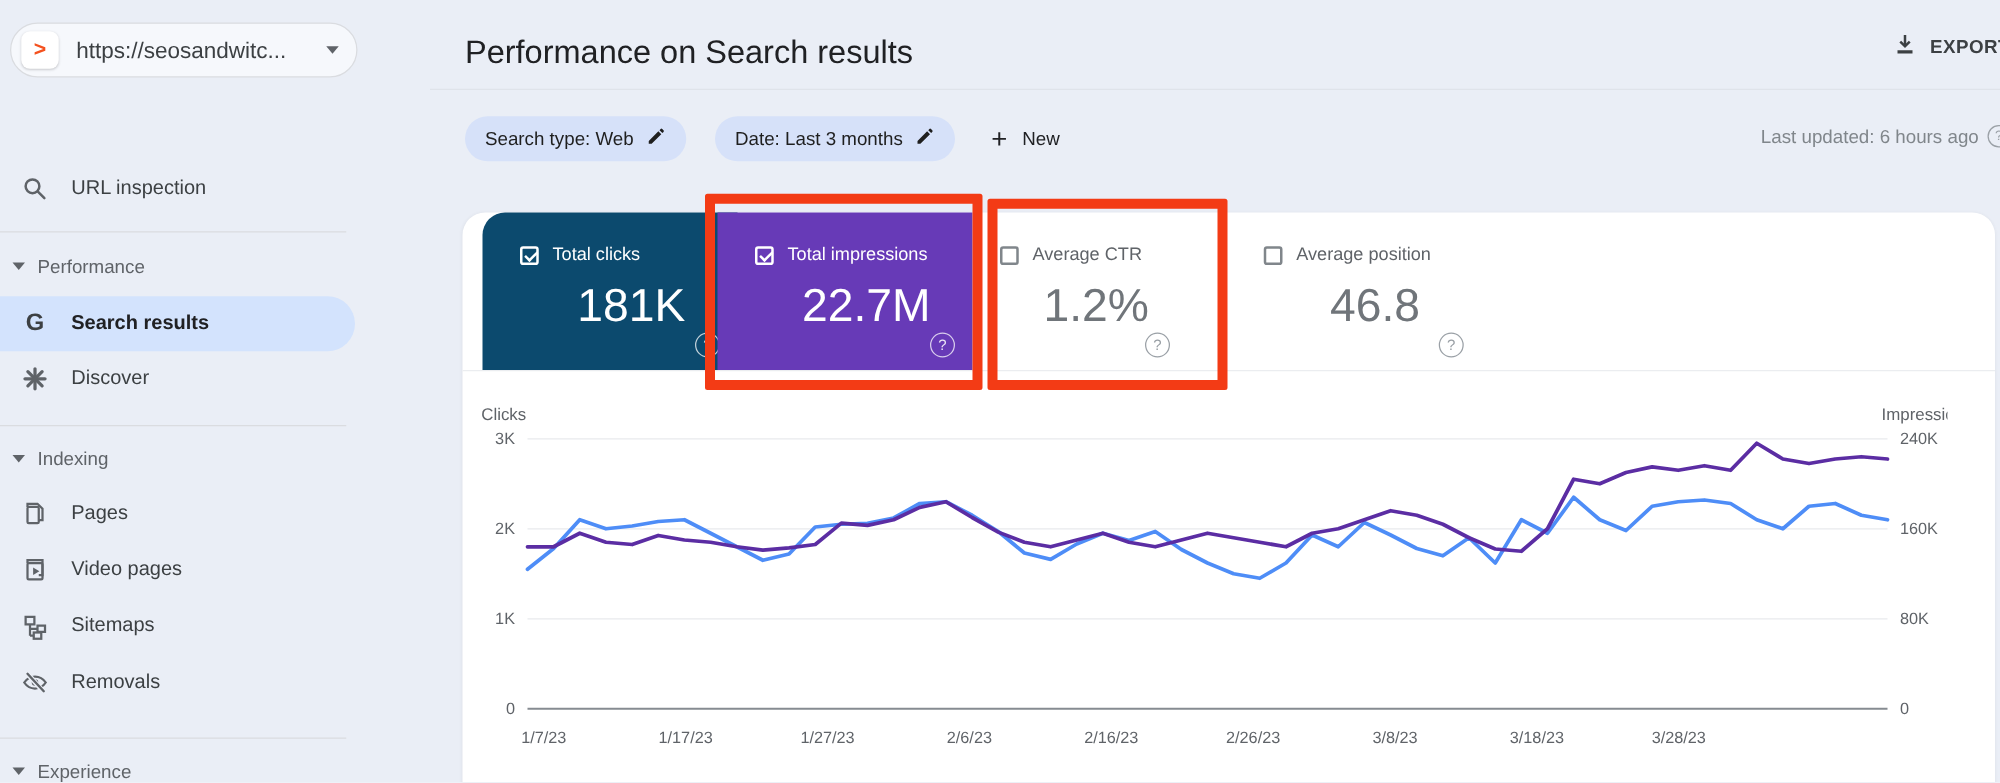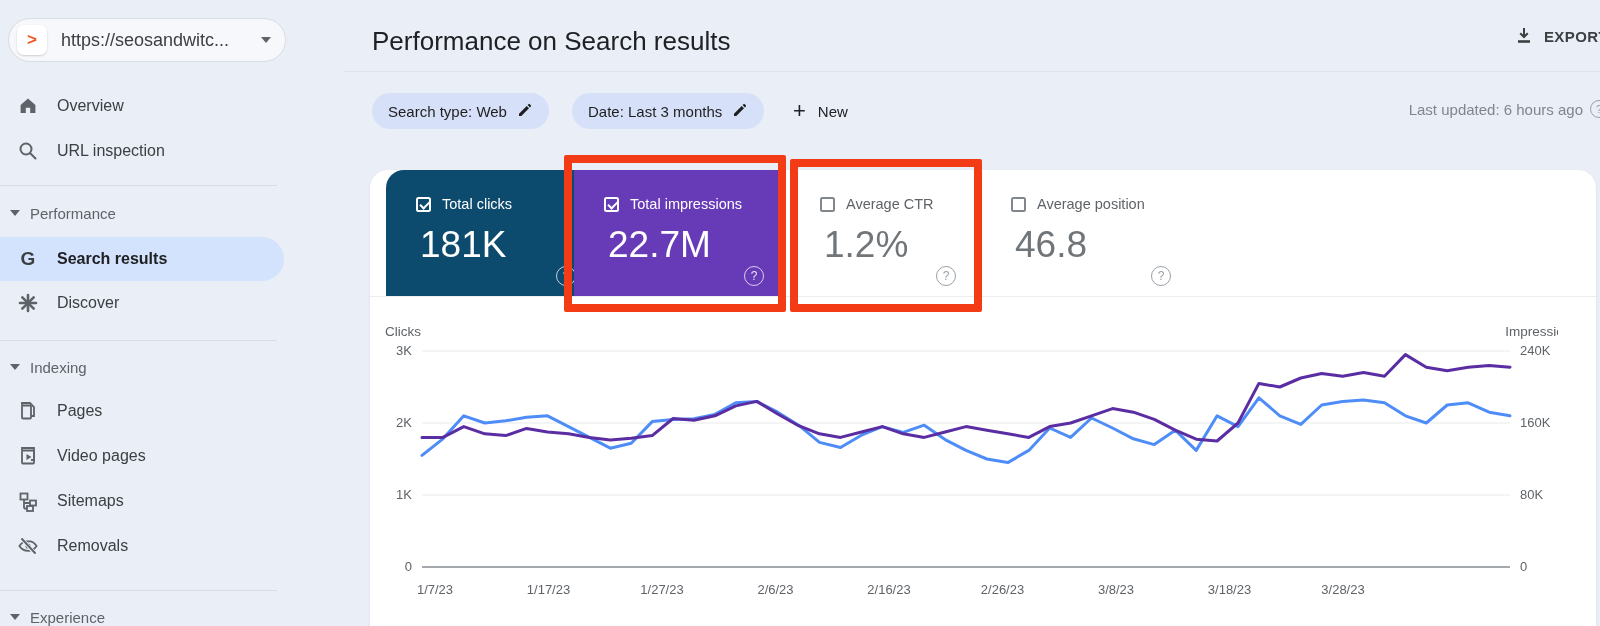--- a/index.html
+++ b/index.html
@@ -45,21 +45,21 @@
     font-size:15px;color:#80868b;}
   .help-ring{width:18px;height:18px;border:1.5px solid #9aa0a6;border-radius:50%;color:#9aa0a6;
     font-size:11px;display:flex;align-items:center;justify-content:center;flex:none;}
   
   .main-card{position:absolute;left:370px;top:170px;width:1226px;height:456px;background:#fff;
     border-radius:18px 18px 0 0;box-shadow:0 1px 3px rgba(60,64,67,.08);}
   .tiles-divider{position:absolute;left:0;top:126px;width:1226px;height:1px;background:#ebedf0;}
   .tile{position:absolute;top:0;height:126px;padding:26px 0 0 30px;cursor:pointer;}
   .tile .row{display:flex;align-items:center;gap:11px;}
   .tile .t-label{font-size:14.5px;color:#5f6368;}
-  .tile .t-value{margin-top:12px;margin-left:4px;font-size:37px;color:#70757a;}
+  .tile .t-value{margin-top:12px;margin-left:4px;font-size:37px;color:#70757a;text-align:center;}
   .tile.colored .t-label{color:#fff;}
   .tile.colored .t-value{color:#fff;}
   .cb{width:15px;height:15px;border:2px solid #80868b;border-radius:2.5px;position:relative;flex:none;}
   .tile.colored .cb{border-color:#fff;}
   .cb.checked::after{content:"";position:absolute;left:2px;top:2.5px;width:8px;height:4px;
     border-left:2.5px solid #fff;border-bottom:2.5px solid #fff;transform:rotate(-45deg);}
   .tile-help{position:absolute;right:14px;bottom:10px;width:20px;height:20px;border-radius:50%;
     border:1.5px solid #9aa0a6;color:#9aa0a6;font-size:12px;display:flex;align-items:center;
     justify-content:center;cursor:pointer;}
   .tile.colored .tile-help{border-color:rgba(255,255,255,.75);color:rgba(255,255,255,.85);}
@@ -74,28 +74,20 @@
 <body>
 
 <div class="root">
 
   <div class="property-pill">
     <span class="favicon-box">&gt;</span>
     <span class="property-text">https://seosandwitc...</span>
     <span class="caret-down"></span>
   </div>
 
-  <div class="nav-item" style="top:86px">
-    <span class="icon">
-      <svg width="22" height="22" viewBox="0 0 22 22">
-          <path d="M11 3.6 3.6 10 v8 h5.2 v-5.2 h4.4 V18 h5.2 v-8 Z" fill="#5f6368"></path>
-        </svg>
-    </span>
-    <span class="lbl">Overview</span>
-  </div>
 
   <div class="nav-item" style="top:131px">
     <span class="icon">
       <svg width="22" height="22" viewBox="0 0 22 22" fill="none" stroke="#5f6368" stroke-width="2">
         <circle cx="9" cy="9" r="5.5"></circle>
           <line x1="13.5" y1="13.5" x2="18.5" y2="18.5" stroke-linecap="round"></line>
         </svg>
     </span>
     <span class="lbl">URL inspection</span>
   </div>
@@ -242,21 +234,21 @@
 
     <div class="tile colored" style="left: 204px; width: 204px; background: rgb(103, 58, 183);">
       <div class="row">
         <span class="cb checked"></span>
         <span class="t-label">Total impressions</span>
       </div>
       <div class="t-value">22.7M</div>
       <span class="tile-help">?</span>
     </div>
 
-    <div class="tile" style="left:420px;width:180px">
+    <div class="tile" style="left:400px;width:180px">
       <div class="row">
         <span class="cb"></span>
         <span class="t-label">Average CTR</span>
       </div>
       <div class="t-value">1.2%</div>
       <span class="tile-help">?</span>
     </div>
 
     <div class="tile" style="left:611px;width:204px">
       <div class="row">

